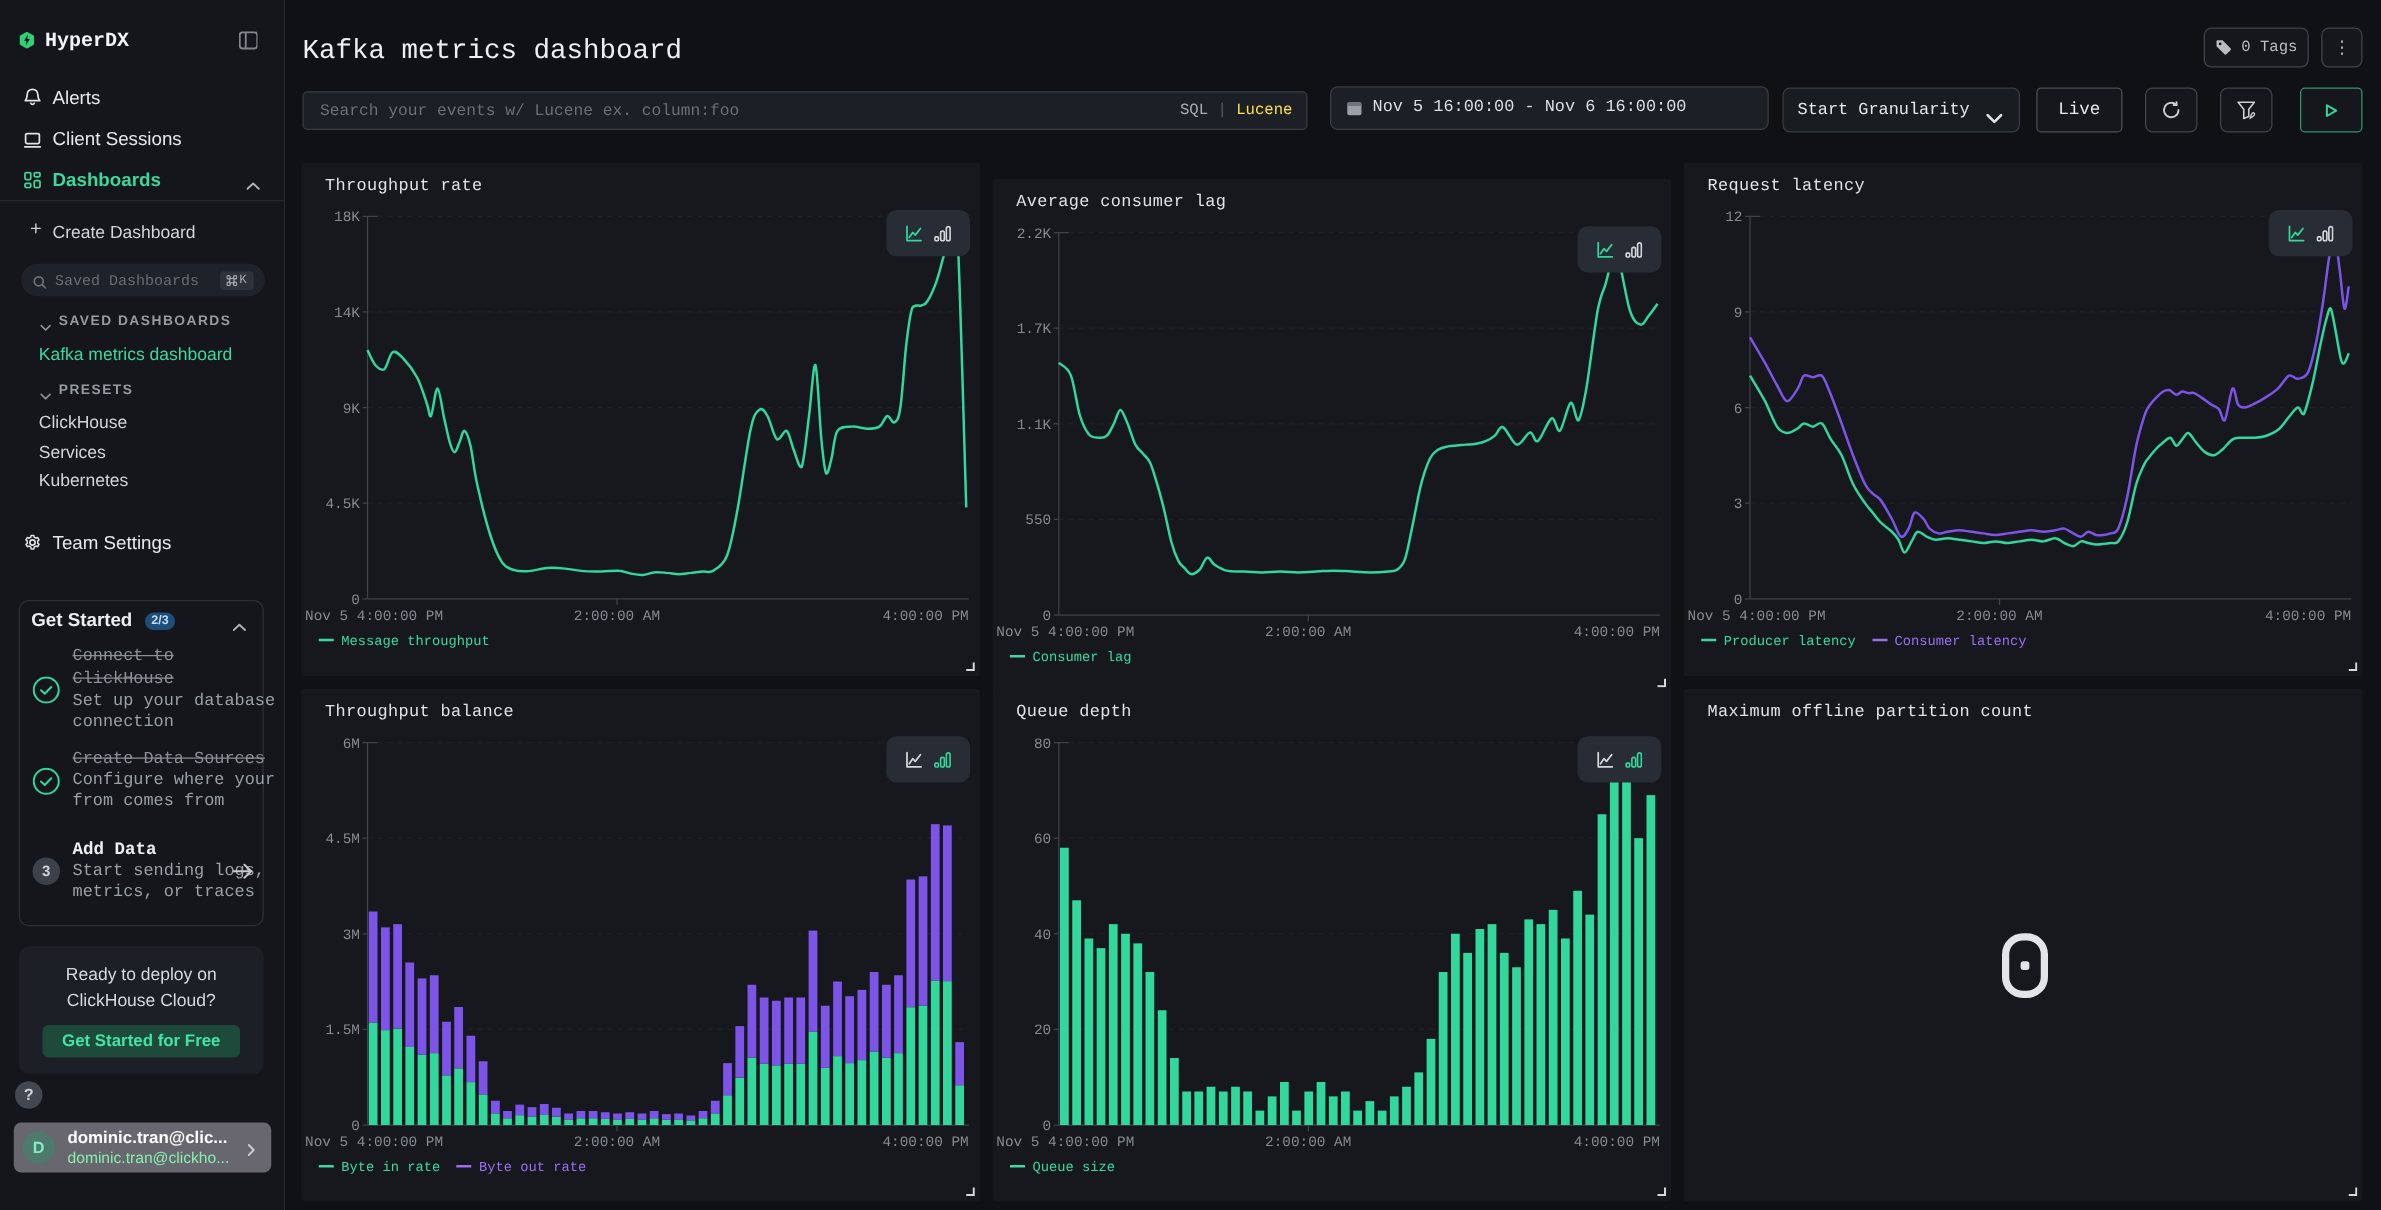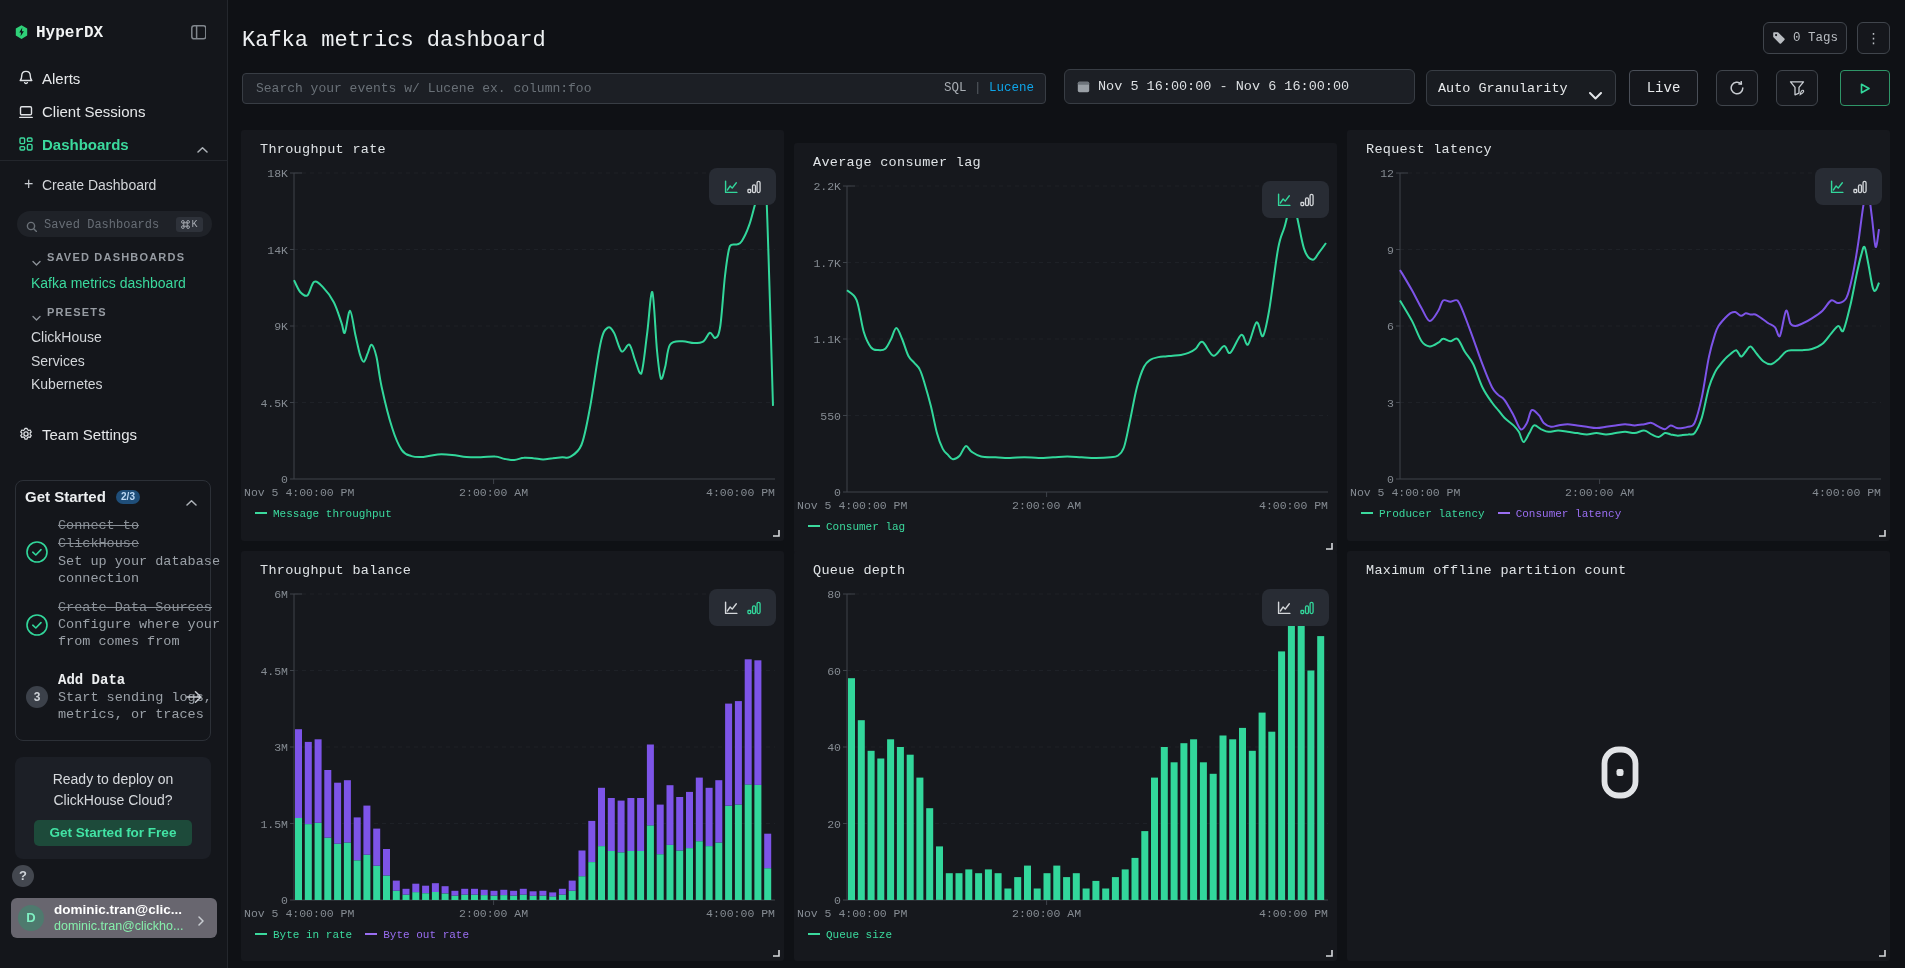--- a/index.html
+++ b/index.html
@@ -143,31 +143,31 @@
     <svg width="14" height="14" viewBox="0 0 14 14">
       <path d="M1.2 2.2 C1.2 1.6 1.6 1.2 2.2 1.2 H6 L12.4 7.6 C12.8 8 12.8 8.7 12.4 9.1 L9.1 12.4 C8.7 12.8 8 12.8 7.6 12.4 L1.2 6 Z" fill="#b9bdc2"></path>
       <circle cx="4.1" cy="4.1" r="1.1" fill="#15171c"></circle>
     </svg>
     <span>0 Tags</span>
   </div>
 <div class="btn" style="left:1857px;top:22px;width:33px;height:32px;font-size:14px;color:#b9bdc2;letter-spacing:0">⋮</div>
 
 <div class="abs" style="left:242px;top:73px;width:804px;height:31px;background:#1c1f25;border:1px solid #383d44;border-radius:4px">
   <span class="mono abs" style="left:13px;top:7px;font-size:13px;color:#697077">Search your events w/ Lucene ex. column:foo</span>
-  <span class="mono abs" style="right:11px;top:7px;font-size:12.5px;color:#a9aeb4">SQL <span style="color:#565b62">|</span> <span style="color:#0ea5e9">Lucene</span></span>
+  <span class="mono abs" style="right:11px;top:7px;font-size:12.5px;color:#a9aeb4">SQL <span style="color:#565b62">|</span> <span style="color:#fde047">Lucene</span></span>
 </div>
 <div class="abs" style="left:1064px;top:69px;width:351px;height:35px;background:#1c1f25;border:1px solid #383d44;border-radius:6px">
   <span class="abs" style="left:12px;top:10px"><svg width="13" height="14" viewBox="0 0 13 14">
         <rect x="0.8" y="1.8" width="11.4" height="10.4" rx="1.6" fill="#9aa0a6"></rect>
         <rect x="0.8" y="1.8" width="11.4" height="3" rx="1.2" fill="#6e747b"></rect>
       </svg></span>
   <span class="mono abs" style="left:33px;top:9px;font-size:13.5px;color:#dcdfe2">Nov 5 16:00:00 - Nov 6 16:00:00</span>
 </div>
 <div class="abs" style="left:1426px;top:70px;width:190px;height:36px;background:#191c21;border:1px solid #383d44;border-radius:6px">
-  <span class="mono abs" style="left:11px;top:10px;font-size:13.5px;color:#e6e8ea">Auto Granularity</span>
+  <span class="mono abs" style="left:11px;top:10px;font-size:13.5px;color:#e6e8ea">Start Granularity</span>
   <span class="abs" style="right:13px;top:15px"><svg width="13" height="8" viewBox="0 0 13 8">
         <path d="M1 1 L6.5 6.5 L12 1" fill="none" stroke="#e2e5e8" stroke-width="2" stroke-linecap="round" stroke-linejoin="round"></path>
       </svg></span>
 </div>
 <div class="btn" style="left:1629px;top:70px;width:69px;height:36px;font-size:14px;border-radius:4px;border-color:#4a4f58">Live</div>
 <div class="btn" style="left:1716px;top:70px;width:42px;height:36px">
     <svg width="14" height="14" viewBox="0 0 14 14">
       <path d="M12.8 7 a5.8 5.8 0 1 1 -1.8 -4.2" fill="none" stroke="#c9cdd2" stroke-width="1.5" stroke-linecap="round"></path>
       <path d="M11.2 0.6 L11.4 3.1 L8.9 3.0" fill="none" stroke="#c9cdd2" stroke-width="1.5" stroke-linecap="round" stroke-linejoin="round"></path>
     </svg>

